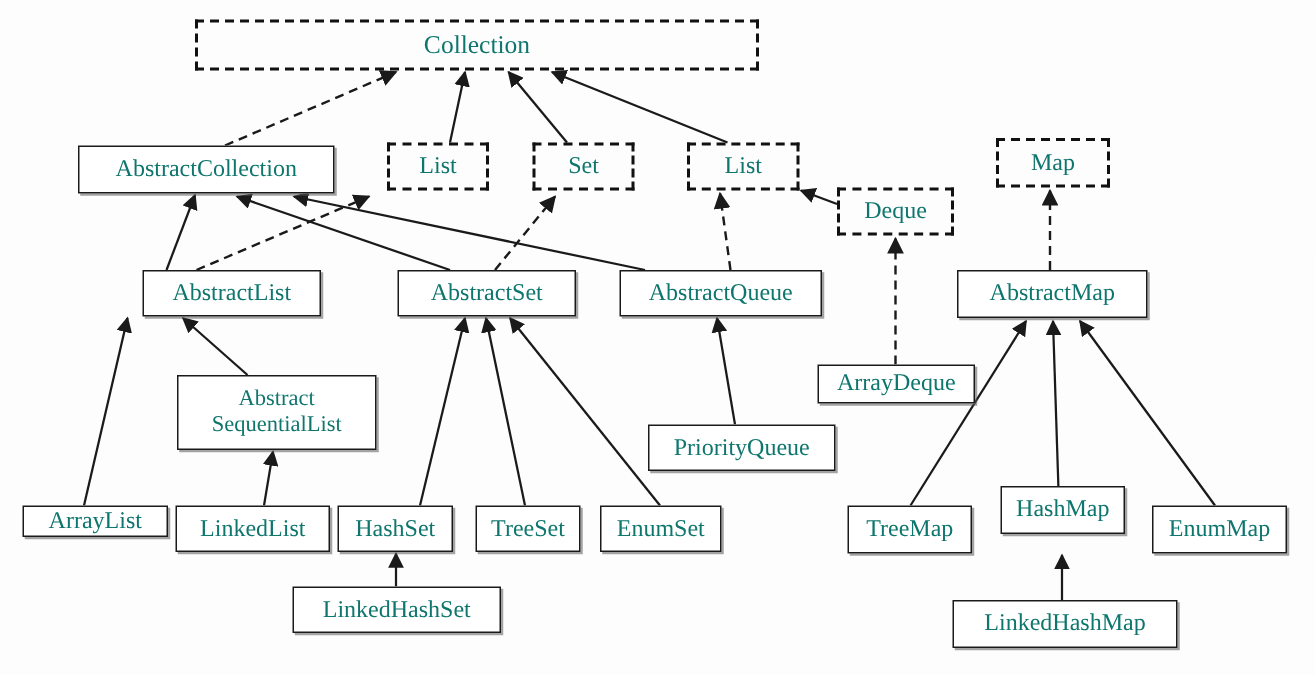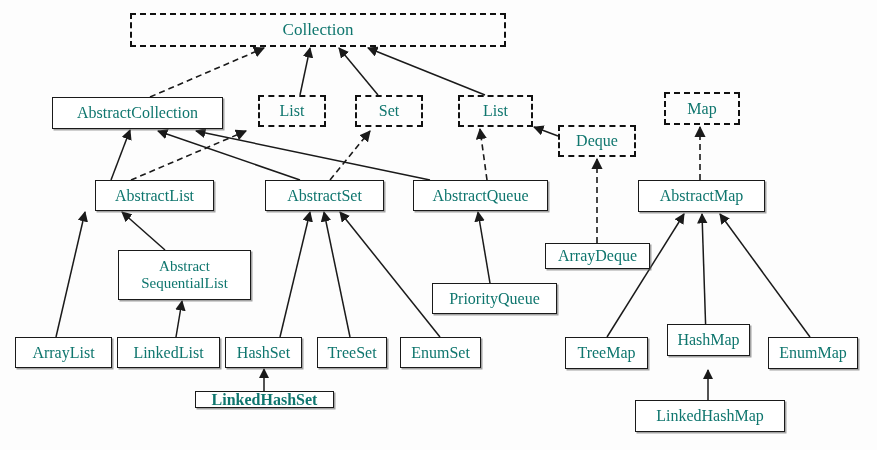--- a/index.html
+++ b/index.html
@@ -102,25 +102,25 @@
       <div class="node-box iface" style="left: 558px; top: 125px; width: 78px; height: 32px; font-size: 16px;"><span class="node-label">Deque</span></div>
       <div class="node-box iface" style="left: 664px; top: 92px; width: 76px; height: 33px; font-size: 16px;"><span class="node-label">Map</span></div>
       <div class="node-box cls" style="left: 49px; top: 180px; width: 119px; height: 31px; font-size: 16px; margin-left: 46px;"><span class="node-label">AbstractList</span></div>
       <div class="node-box cls" style="left: 265px; top: 180px; width: 119px; height: 31px; font-size: 16px;"><span class="node-label">AbstractSet</span></div>
       <div class="node-box cls" style="left: 413px; top: 180px; width: 135px; height: 31px; font-size: 16px;"><span class="node-label">AbstractQueue</span></div>
       <div class="node-box cls" style="left: 638px; top: 180px; width: 127px; height: 32px; font-size: 16px;"><span class="node-label">AbstractMap</span></div>
       <div class="node-box cls" style="left: 118px; top: 250px; width: 133px; height: 50px; font-size: 15px; justify-content: center;"><span class="node-label">Abstract
 SequentialList</span></div>
       <div class="node-box cls" style="left: 545px; top: 243px; width: 105px; height: 26px; font-size: 16px;"><span class="node-label">ArrayDeque</span></div>
       <div class="node-box cls" style="left: 432px; top: 283px; width: 125px; height: 31px; font-size: 16px;"><span class="node-label">PriorityQueue</span></div>
-      <div class="node-box cls" style="left: 15px; top: 337px; width: 97px; height: 31px; font-size: 16px;"><span class="node-label">ArrayList</span></div>
+      <div class="node-box cls" style="left: 15px; top: 337px; width: 97px; height: 21px; font-size: 16px;"><span class="node-label">ArrayList</span></div>
       <div class="node-box cls" style="left: 117px; top: 337px; width: 103px; height: 31px; font-size: 16px;"><span class="node-label">LinkedList</span></div>
       <div class="node-box cls" style="left: 225px; top: 337px; width: 77px; height: 31px; font-size: 16px;"><span class="node-label">HashSet</span></div>
       <div class="node-box cls" style="left: 317px; top: 337px; width: 70px; height: 31px; font-size: 16px;"><span class="node-label">TreeSet</span></div>
       <div class="node-box cls" style="left: 400px; top: 337px; width: 81px; height: 31px; font-size: 16px;"><span class="node-label">EnumSet</span></div>
       <div class="node-box cls" style="left: 565px; top: 337px; width: 83px; height: 32px; font-size: 16px;"><span class="node-label">TreeMap</span></div>
       <div class="node-box cls" style="left: 667px; top: 324px; width: 83px; height: 32px; font-size: 16px;"><span class="node-label">HashMap</span></div>
       <div class="node-box cls" style="left: 768px; top: 337px; width: 90px; height: 32px; font-size: 16px;"><span class="node-label">EnumMap</span></div>
-      <div class="node-box cls" style="left: 195px; top: 391px; width: 139px; height: 17px; font-size: 16px; font-weight: bold;"><span class="node-label">LinkedHashSet</span></div>
+      <div class="node-box cls" style="left: 195px; top: 391px; width: 139px; height: 31px; font-size: 16px;"><span class="node-label">LinkedHashSet</span></div>
       <div class="node-box cls" style="left: 635px; top: 400px; width: 150px; height: 32px; font-size: 16px;"><span class="node-label">LinkedHashMap</span></div>
     </div>
 
 </div>
 
 </body></html>

